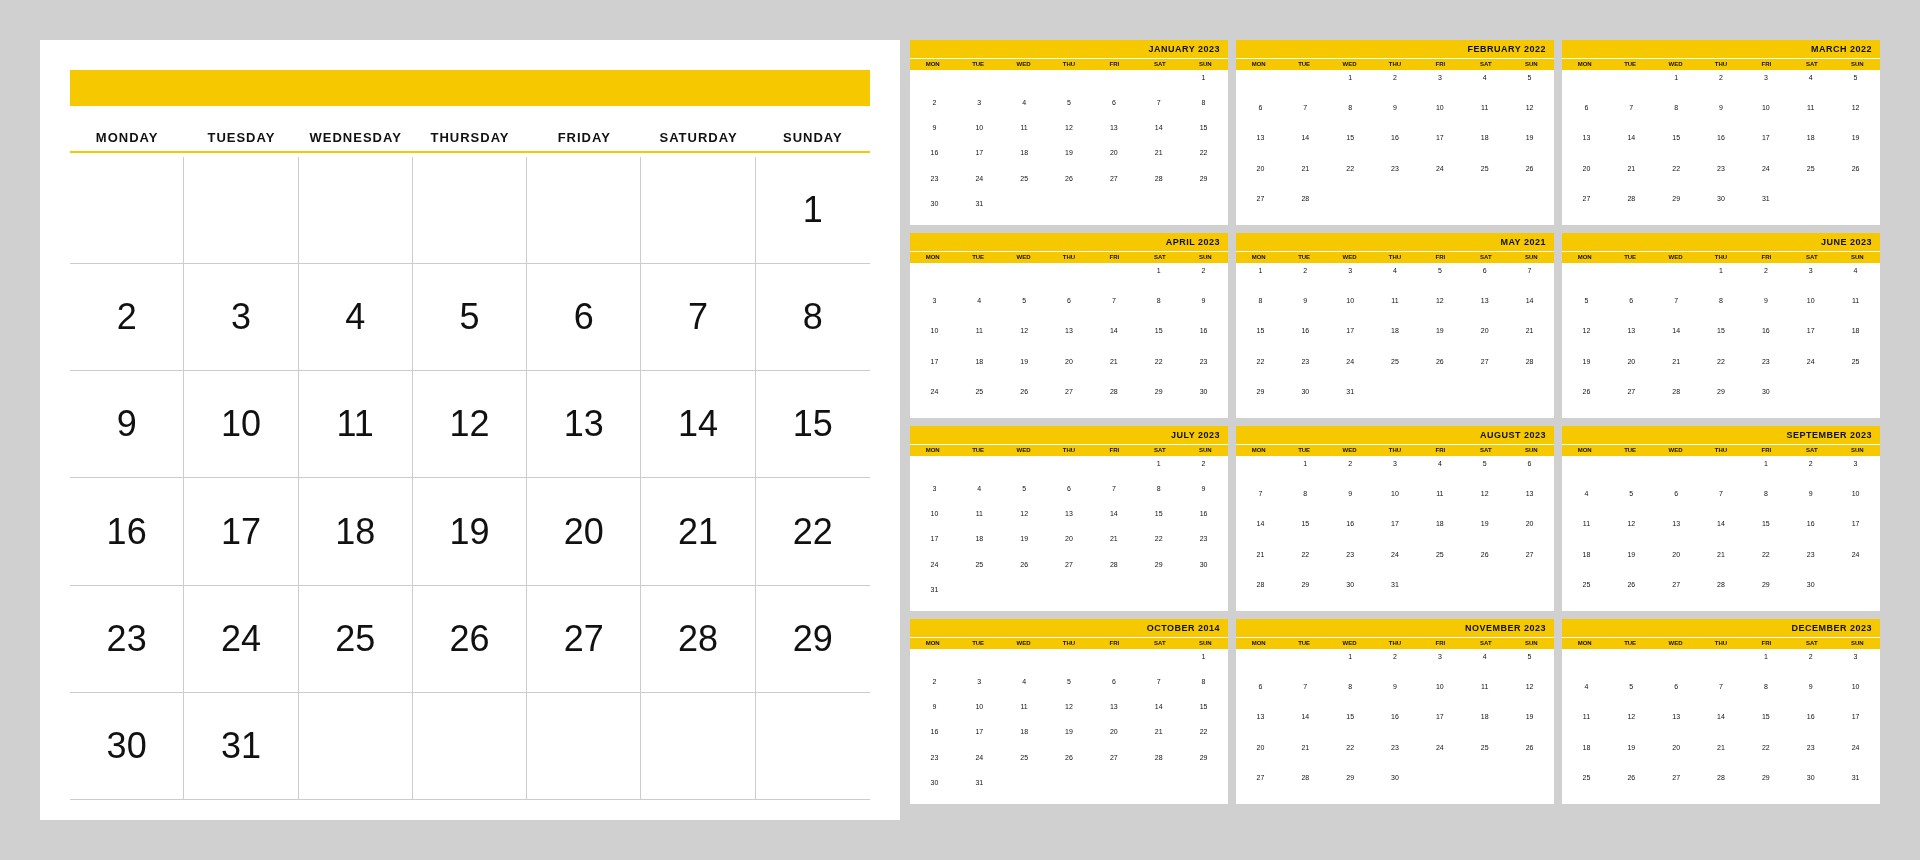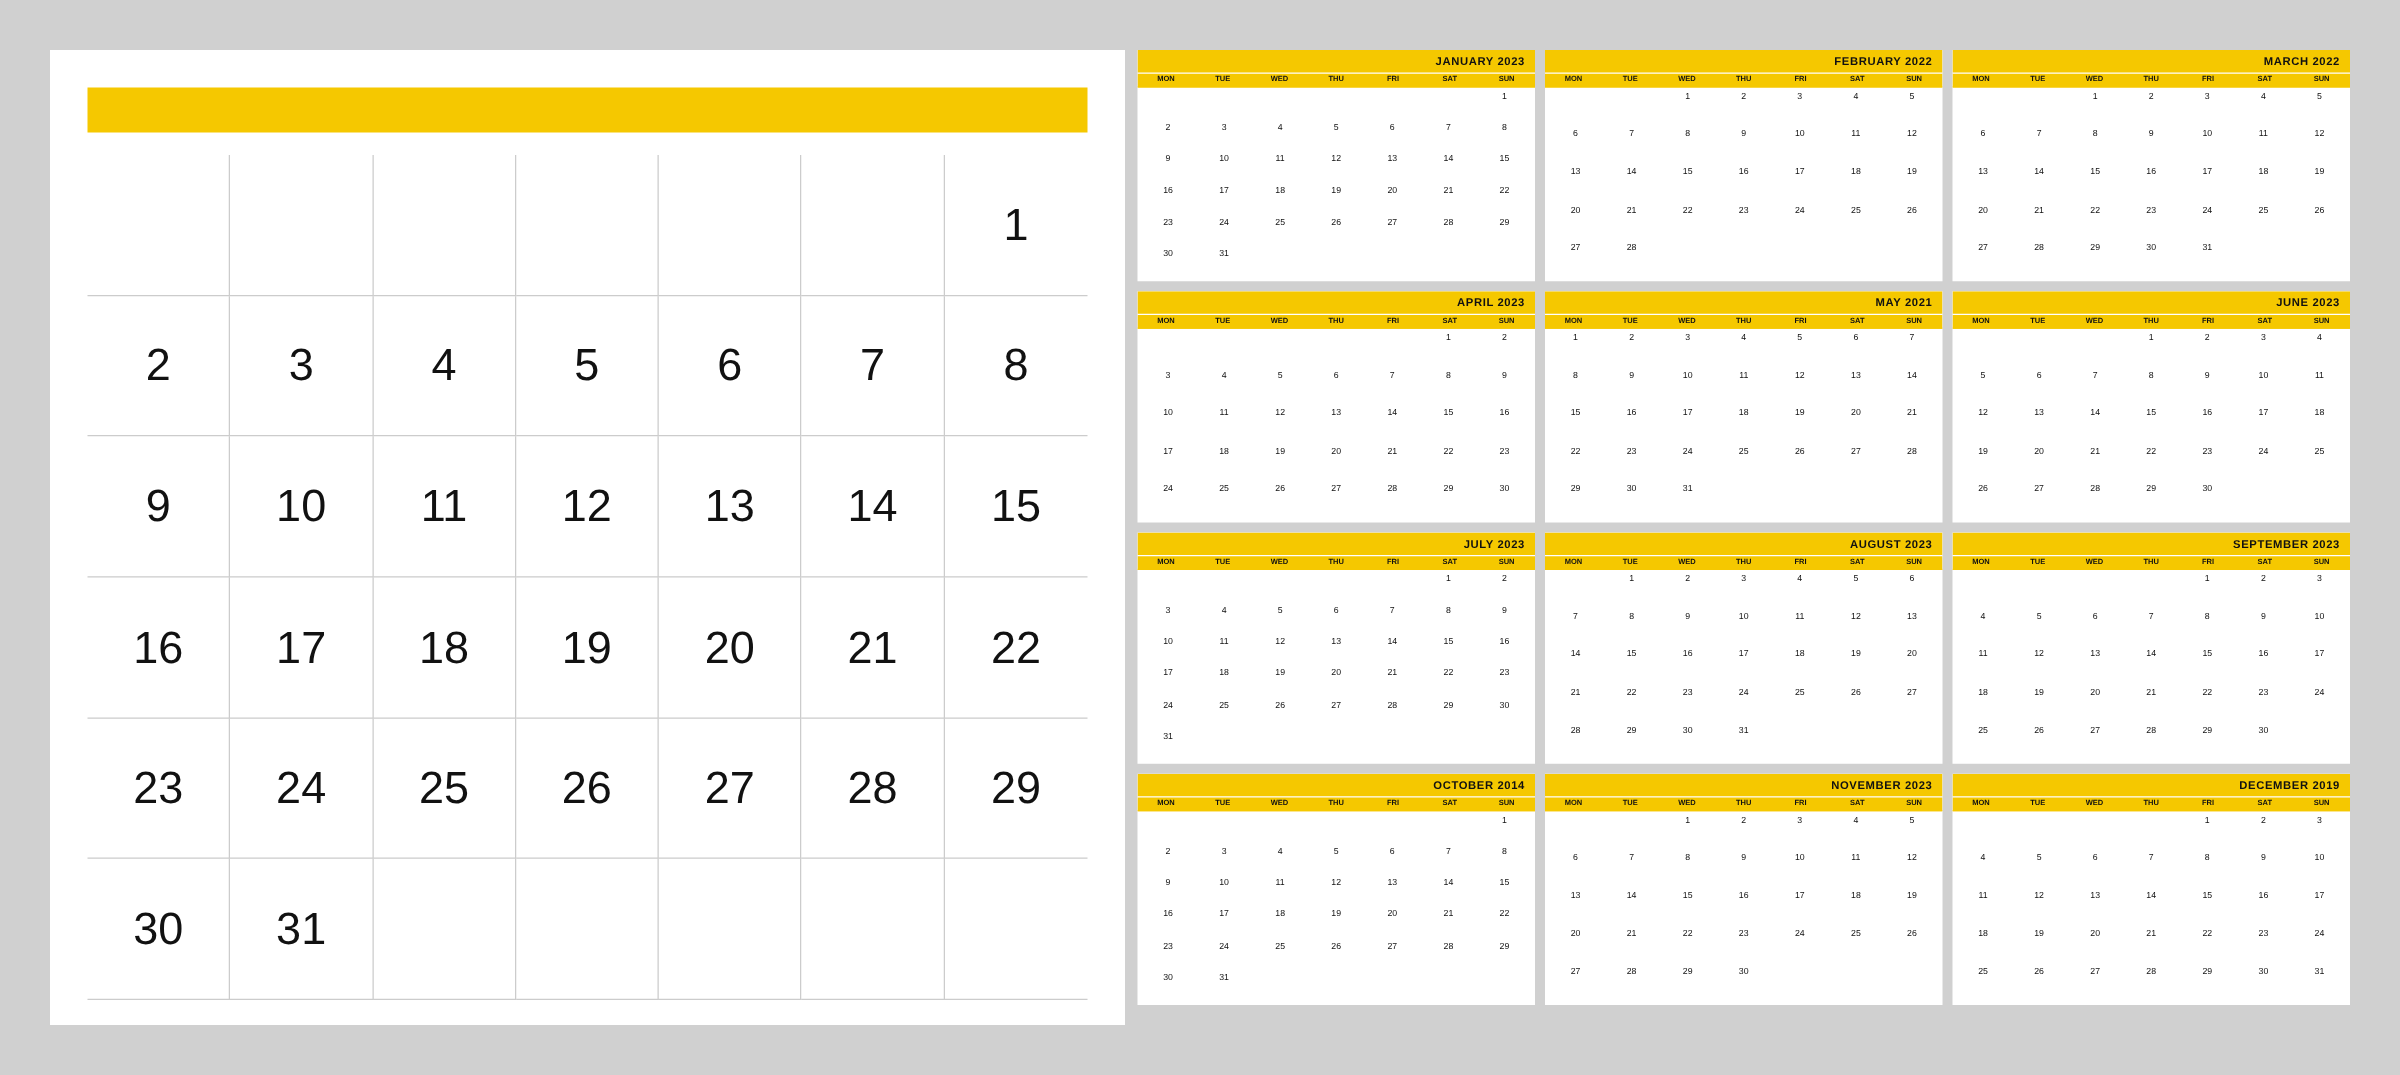--- a/index.html
+++ b/index.html
@@ -130,20 +130,29 @@
   </style>
 </head>
 <body>
 
 <div class="calendar-container">
 
   <div class="main-calendar">
     <div class="main-header">
       <span class="main-month-title"></span>
     </div>
+    <div class="main-days-header" id="main-days-header">
+        <div class="main-day-name">MONDAY</div>
+        <div class="main-day-name">TUESDAY</div>
+        <div class="main-day-name">WEDNESDAY</div>
+        <div class="main-day-name">THURSDAY</div>
+        <div class="main-day-name">FRIDAY</div>
+        <div class="main-day-name">SATURDAY</div>
+        <div class="main-day-name">SUNDAY</div>
+      </div>
     <div class="main-grid" id="main-grid">
         <div class="main-cell empty">&nbsp;</div>
         <div class="main-cell empty">&nbsp;</div>
         <div class="main-cell empty">&nbsp;</div>
         <div class="main-cell empty">&nbsp;</div>
         <div class="main-cell empty">&nbsp;</div>
         <div class="main-cell empty">&nbsp;</div>
         <div class="main-cell">1</div>
         <div class="main-cell">2</div>
         <div class="main-cell">3</div>
@@ -738,21 +747,21 @@
           <div class="mini-cell">27</div>
           <div class="mini-cell">28</div>
           <div class="mini-cell">29</div>
           <div class="mini-cell">30</div>
           <div class="mini-cell empty">&nbsp;</div>
           <div class="mini-cell empty">&nbsp;</div>
           <div class="mini-cell empty">&nbsp;</div>
         </div>
       </div>
       <div class="mini-cal">
-        <div class="mini-header">DECEMBER 2019</div>
+        <div class="mini-header">DECEMBER 2023</div>
         <div class="mini-days-row">
           <div class="mini-day-lbl">MON</div>
           <div class="mini-day-lbl">TUE</div>
           <div class="mini-day-lbl">WED</div>
           <div class="mini-day-lbl">THU</div>
           <div class="mini-day-lbl">FRI</div>
           <div class="mini-day-lbl">SAT</div>
           <div class="mini-day-lbl">SUN</div>
         </div>
         <div class="mini-grid">

